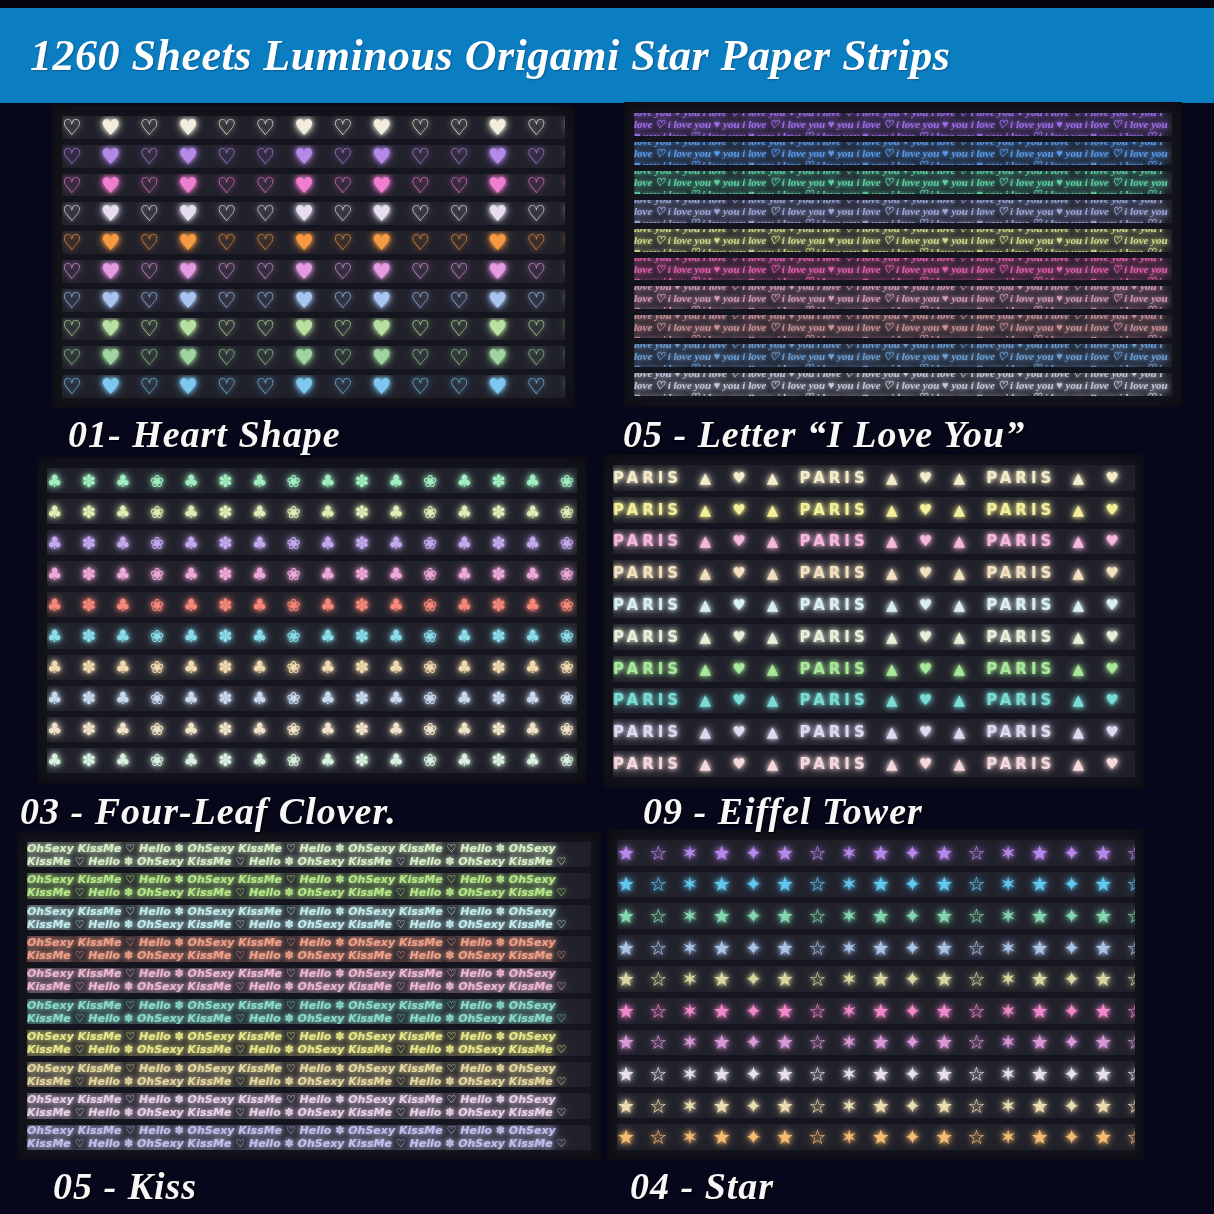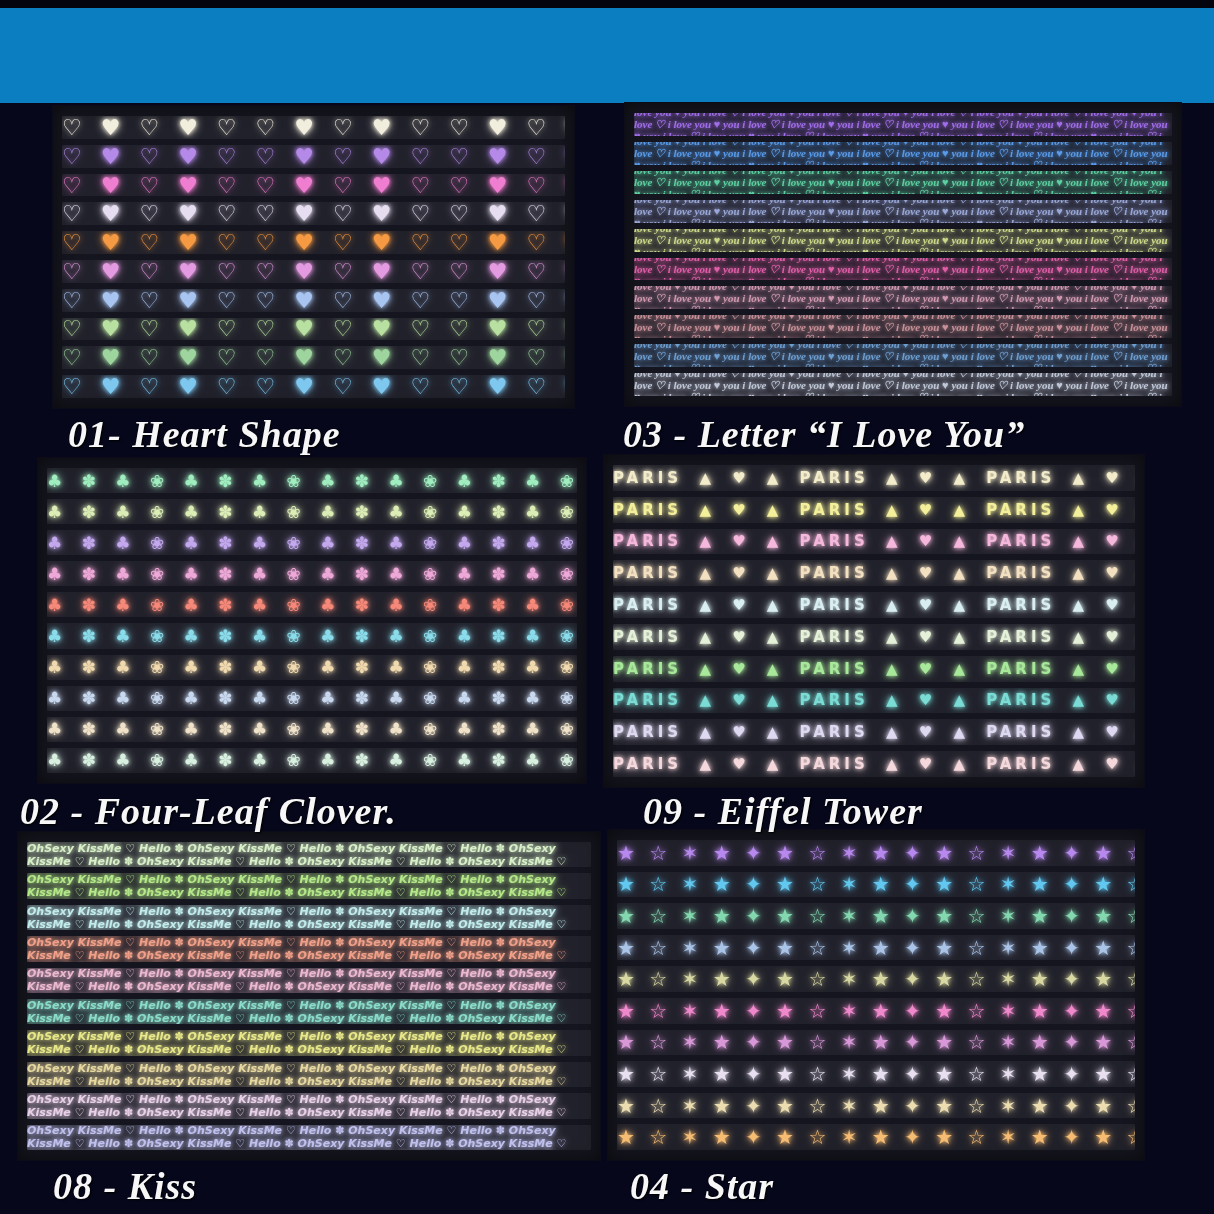--- a/index.html
+++ b/index.html
@@ -71,20 +71,21 @@
   .c4{left:643px; top:789px;}
   .c5{left:53px;  top:1164px;}
   .c6{left:630px; top:1164px;}
 </style>
 </head>
 <body>
 
 <div class="top-bar"></div>
 
 <div class="banner">
+  <h1>1260 Sheets Luminous Origami Star Paper Strips</h1>
 </div>
 
 <div class="photo p1 d-heart">
     <div class="strip">
       <span class="ptn" style="color: rgb(242, 238, 221); text-shadow: rgb(242, 238, 221) 0px 0px 4px, rgb(242, 238, 221) 0px 0px 10px;">♡ ♥ ♡ ♥ ♡ ♡ ♥ ♡ ♥ ♡ ♡ ♥ ♡ ♥ ♡ ♡ ♥ ♡ ♥ ♡ ♡ ♥ ♡ ♥ ♡ ♡ ♥ ♡ ♥ ♡ ♡ ♥ ♡ ♥ ♡ ♡ ♥ ♡ ♥ ♡ ♡ ♥ ♡ ♥ ♡ ♡ ♥ ♡ ♥ ♡ ♡ ♥ ♡ ♥ ♡ ♡ ♥ ♡ ♥ ♡ ♡ ♥ ♡ ♥ ♡ ♡ ♥ ♡ ♥ ♡ ♡ ♥ ♡ ♥ ♡ ♡ ♥ ♡ ♥ ♡ ♡ ♥ ♡ ♥ ♡ ♡ ♥ ♡ ♥ ♡ ♡ ♥ ♡ ♥ ♡ ♡ ♥ ♡ ♥ ♡ ♡ ♥ ♡ ♥ ♡ ♡ ♥ ♡ ♥ ♡ ♡ ♥ ♡ ♥ ♡ ♡ ♥ ♡ ♥ ♡ ♡ ♥ ♡ ♥ ♡ ♡ ♥ ♡ ♥ ♡ ♡ ♥ ♡ ♥ ♡ ♡ ♥ ♡ ♥ ♡ ♡ ♥ ♡ ♥ ♡ ♡ ♥ ♡ ♥ ♡ ♡ ♥ ♡ ♥ ♡ ♡ ♥ ♡ ♥ ♡ ♡ ♥ ♡ ♥ ♡ ♡ ♥ ♡ ♥ ♡ ♡ ♥ ♡ ♥ ♡ ♡ ♥ ♡ ♥ ♡ ♡ ♥ ♡ ♥ ♡ ♡ ♥ ♡ ♥ ♡ ♡ ♥ ♡ ♥ ♡ ♡ ♥ ♡ ♥ ♡ </span>
     </div>
     <div class="strip">
       <span class="ptn" style="color: rgb(180, 137, 232); text-shadow: rgb(180, 137, 232) 0px 0px 4px, rgb(180, 137, 232) 0px 0px 10px;">♡ ♥ ♡ ♥ ♡ ♡ ♥ ♡ ♥ ♡ ♡ ♥ ♡ ♥ ♡ ♡ ♥ ♡ ♥ ♡ ♡ ♥ ♡ ♥ ♡ ♡ ♥ ♡ ♥ ♡ ♡ ♥ ♡ ♥ ♡ ♡ ♥ ♡ ♥ ♡ ♡ ♥ ♡ ♥ ♡ ♡ ♥ ♡ ♥ ♡ ♡ ♥ ♡ ♥ ♡ ♡ ♥ ♡ ♥ ♡ ♡ ♥ ♡ ♥ ♡ ♡ ♥ ♡ ♥ ♡ ♡ ♥ ♡ ♥ ♡ ♡ ♥ ♡ ♥ ♡ ♡ ♥ ♡ ♥ ♡ ♡ ♥ ♡ ♥ ♡ ♡ ♥ ♡ ♥ ♡ ♡ ♥ ♡ ♥ ♡ ♡ ♥ ♡ ♥ ♡ ♡ ♥ ♡ ♥ ♡ ♡ ♥ ♡ ♥ ♡ ♡ ♥ ♡ ♥ ♡ ♡ ♥ ♡ ♥ ♡ ♡ ♥ ♡ ♥ ♡ ♡ ♥ ♡ ♥ ♡ ♡ ♥ ♡ ♥ ♡ ♡ ♥ ♡ ♥ ♡ ♡ ♥ ♡ ♥ ♡ ♡ ♥ ♡ ♥ ♡ ♡ ♥ ♡ ♥ ♡ ♡ ♥ ♡ ♥ ♡ ♡ ♥ ♡ ♥ ♡ ♡ ♥ ♡ ♥ ♡ ♡ ♥ ♡ ♥ ♡ ♡ ♥ ♡ ♥ ♡ ♡ ♥ ♡ ♥ ♡ ♡ ♥ ♡ ♥ ♡ ♡ ♥ ♡ ♥ ♡ </span>
     </div>
     <div class="strip">
@@ -267,17 +268,17 @@
     </div>
     <div class="strip">
       <span class="ptn" style="color: rgb(236, 221, 176); text-shadow: rgb(236, 221, 176) 0px 0px 4px, rgb(236, 221, 176) 0px 0px 10px;">★ ☆ ✶ ★ ✦ ★ ☆ ✶ ★ ✦ ★ ☆ ✶ ★ ✦ ★ ☆ ✶ ★ ✦ ★ ☆ ✶ ★ ✦ ★ ☆ ✶ ★ ✦ ★ ☆ ✶ ★ ✦ ★ ☆ ✶ ★ ✦ ★ ☆ ✶ ★ ✦ ★ ☆ ✶ ★ ✦ ★ ☆ ✶ ★ ✦ ★ ☆ ✶ ★ ✦ ★ ☆ ✶ ★ ✦ ★ ☆ ✶ ★ ✦ ★ ☆ ✶ ★ ✦ ★ ☆ ✶ ★ ✦ ★ ☆ ✶ ★ ✦ ★ ☆ ✶ ★ ✦ ★ ☆ ✶ ★ ✦ ★ ☆ ✶ ★ ✦ ★ ☆ ✶ ★ ✦ ★ ☆ ✶ ★ ✦ ★ ☆ ✶ ★ ✦ ★ ☆ ✶ ★ ✦ ★ ☆ ✶ ★ ✦ ★ ☆ ✶ ★ ✦ ★ ☆ ✶ ★ ✦ ★ ☆ ✶ ★ ✦ ★ ☆ ✶ ★ ✦ ★ ☆ ✶ ★ ✦ ★ ☆ ✶ ★ ✦ ★ ☆ ✶ ★ ✦ ★ ☆ ✶ ★ ✦ ★ ☆ ✶ ★ ✦ ★ ☆ ✶ ★ ✦ ★ ☆ ✶ ★ ✦ ★ ☆ ✶ ★ ✦ ★ ☆ ✶ ★ ✦ ★ ☆ ✶ ★ ✦ ★ ☆ ✶ ★ ✦ </span>
     </div>
     <div class="strip">
       <span class="ptn" style="color: rgb(245, 188, 114); text-shadow: rgb(245, 188, 114) 0px 0px 4px, rgb(245, 188, 114) 0px 0px 10px;">★ ☆ ✶ ★ ✦ ★ ☆ ✶ ★ ✦ ★ ☆ ✶ ★ ✦ ★ ☆ ✶ ★ ✦ ★ ☆ ✶ ★ ✦ ★ ☆ ✶ ★ ✦ ★ ☆ ✶ ★ ✦ ★ ☆ ✶ ★ ✦ ★ ☆ ✶ ★ ✦ ★ ☆ ✶ ★ ✦ ★ ☆ ✶ ★ ✦ ★ ☆ ✶ ★ ✦ ★ ☆ ✶ ★ ✦ ★ ☆ ✶ ★ ✦ ★ ☆ ✶ ★ ✦ ★ ☆ ✶ ★ ✦ ★ ☆ ✶ ★ ✦ ★ ☆ ✶ ★ ✦ ★ ☆ ✶ ★ ✦ ★ ☆ ✶ ★ ✦ ★ ☆ ✶ ★ ✦ ★ ☆ ✶ ★ ✦ ★ ☆ ✶ ★ ✦ ★ ☆ ✶ ★ ✦ ★ ☆ ✶ ★ ✦ ★ ☆ ✶ ★ ✦ ★ ☆ ✶ ★ ✦ ★ ☆ ✶ ★ ✦ ★ ☆ ✶ ★ ✦ ★ ☆ ✶ ★ ✦ ★ ☆ ✶ ★ ✦ ★ ☆ ✶ ★ ✦ ★ ☆ ✶ ★ ✦ ★ ☆ ✶ ★ ✦ ★ ☆ ✶ ★ ✦ ★ ☆ ✶ ★ ✦ ★ ☆ ✶ ★ ✦ ★ ☆ ✶ ★ ✦ ★ ☆ ✶ ★ ✦ ★ ☆ ✶ ★ ✦ </span>
     </div>
   </div>
 
 <div class="caption c1">01- Heart Shape</div>
-<div class="caption c2">03 - Letter “I Love You”</div>
-<div class="caption c3">02 - Four-Leaf Clover.</div>
+<div class="caption c2">05 - Letter “I Love You”</div>
+<div class="caption c3">03 - Four-Leaf Clover.</div>
 <div class="caption c4">09 - Eiffel Tower</div>
-<div class="caption c5">08 - Kiss</div>
+<div class="caption c5">05 - Kiss</div>
 <div class="caption c6">04 - Star</div>
 
 </body></html>

